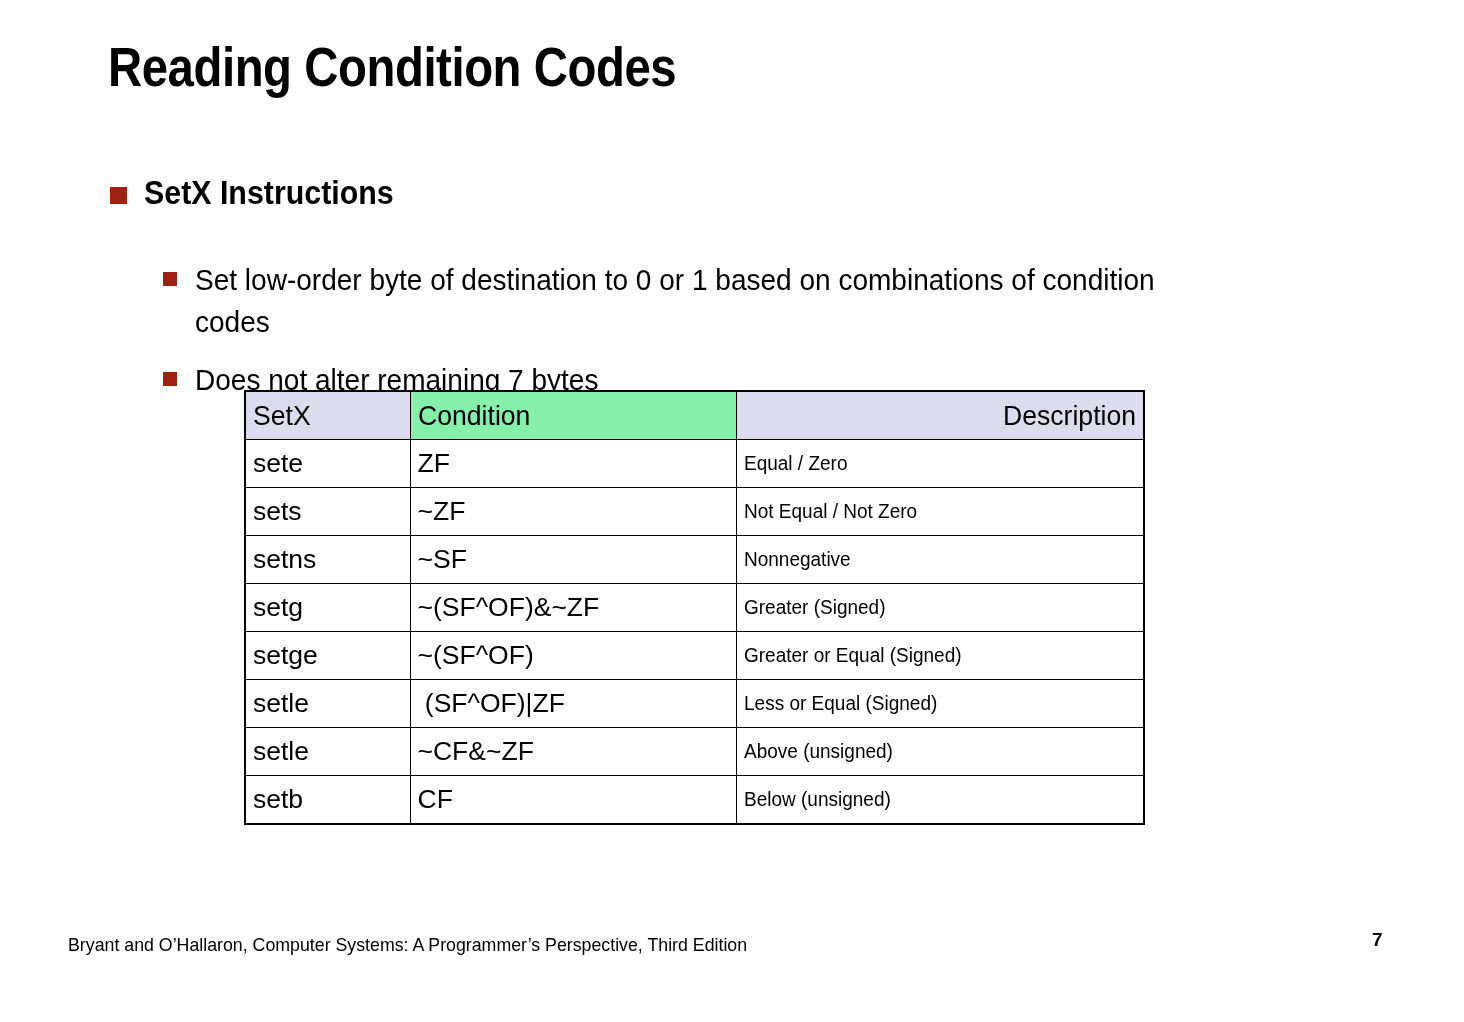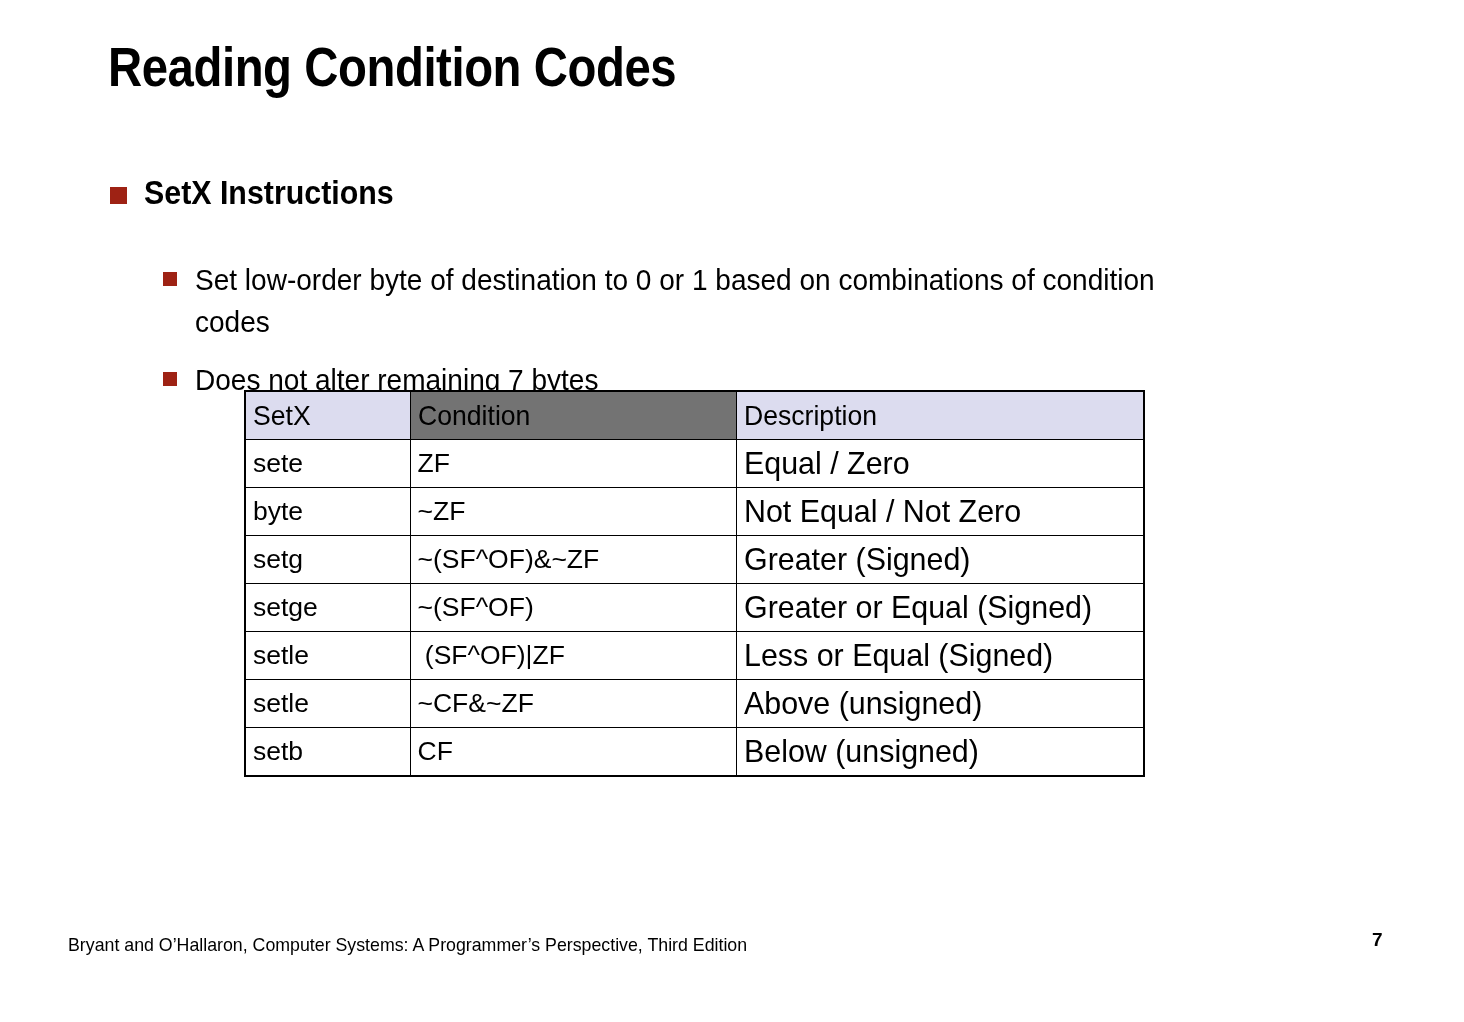--- a/index.html
+++ b/index.html
@@ -116,21 +116,21 @@
     display: inline-block;
     transform: scaleX(0.95);
     transform-origin: left center;
   }
   td.setx-cell, td.cond-cell {
     font-family: Liberation Sans, sans-serif;
     font-size: 26.5px;
     white-space: pre;
   }
   td.desc-cell {
-    font-size: 32px;
+    font-size: 20px;
   }
   td.desc-cell span {
     display: inline-block;
     transform: scaleX(0.95);
     transform-origin: left center;
   }
 
   
   .footer-credit {
     position: absolute;
@@ -172,34 +172,39 @@
 <div class="cc-table-wrap">
   <table class="cc-table">
     <colgroup>
       <col class="c-setx">
         <col class="c-cond">
         <col class="c-desc">
     </colgroup>
     <thead>
       <tr>
         <th style="background: rgb(220, 220, 239);"><span>SetX</span></th>
-        <th style="background: #737373;"><span>Condition</span></th>
-        <th style="background: rgb(220, 220, 239);"><span>Description</span></th>
+        <th style="background: #86efac;"><span>Condition</span></th>
+        <th style="background: rgb(220, 220, 239); text-align: right;"><span>Description</span></th>
       </tr>
     </thead>
     <tbody id="cc-table-body">
         <tr>
           <td class="setx-cell">sete</td>
           <td class="cond-cell">ZF</td>
           <td class="desc-cell"><span>Equal / Zero</span></td>
         </tr>
         <tr>
-          <td class="setx-cell">byte</td>
+          <td class="setx-cell">sets</td>
           <td class="cond-cell">~ZF</td>
           <td class="desc-cell"><span>Not Equal / Not Zero</span></td>
+        </tr>
+        <tr>
+          <td class="setx-cell">setns</td>
+          <td class="cond-cell">~SF</td>
+          <td class="desc-cell"><span>Nonnegative</span></td>
         </tr>
         <tr>
           <td class="setx-cell">setg</td>
           <td class="cond-cell">~(SF^OF)&amp;~ZF</td>
           <td class="desc-cell"><span>Greater (Signed)</span></td>
         </tr>
         <tr>
           <td class="setx-cell">setge</td>
           <td class="cond-cell">~(SF^OF)</td>
           <td class="desc-cell"><span>Greater or Equal (Signed)</span></td>

